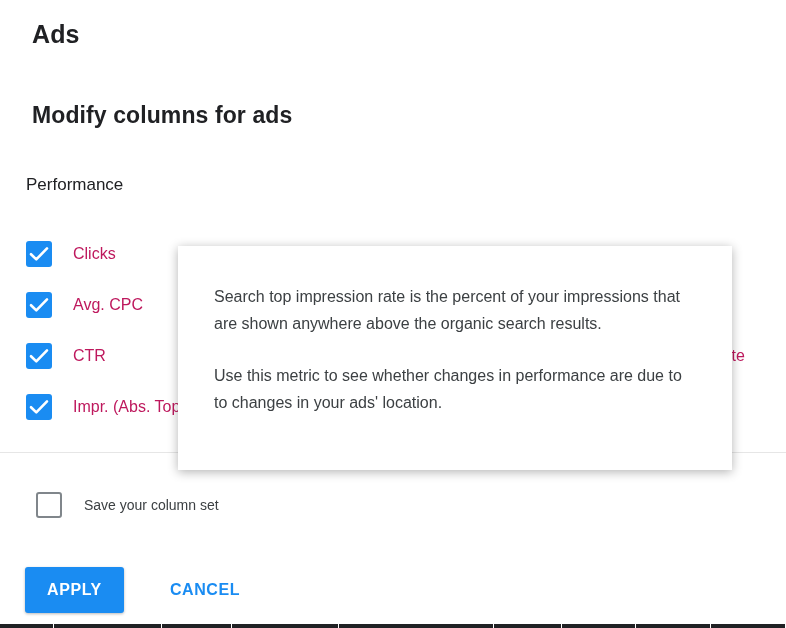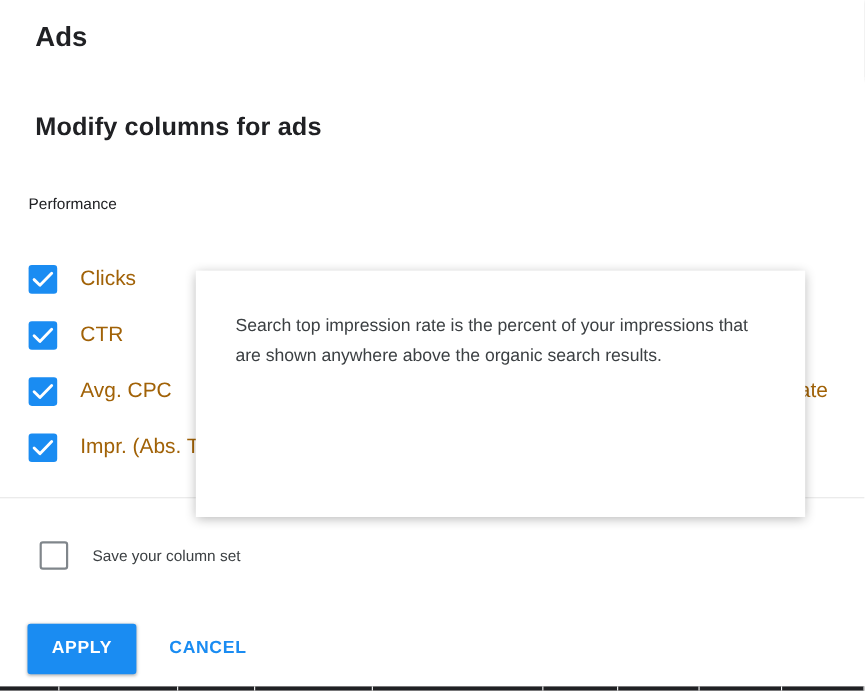--- a/index.html
+++ b/index.html
@@ -54,21 +54,21 @@
     color: #202124;
     line-height: 30px;
     letter-spacing: 0.1px;
   }
 
   
   .section-label {
     position: absolute;
     left: 26px;
     top: 104px;
-    font-size: 14px;
+    font-size: 17px;
     color: #202124;
     line-height: 22px;
   }
 
   .col-left {
     position: absolute;
     left: 26px;
     top: 158px;
     width: 300px;
   }
@@ -82,22 +82,22 @@
   .opt-row {
     display: flex;
     align-items: center;
     height: 51px;
   }
   .opt-row .cbx {
     flex: 0 0 auto;
   }
   .opt-label {
     margin-left: 21px;
-    font-size: 19px;
-    color: #a16207;
+    font-size: 16px;
+    color: #be185d;
     line-height: 22px;
     white-space: nowrap;
   }
 
   
   .cbx {
     width: 26px;
     height: 26px;
     border-radius: 3px;
     box-sizing: border-box;
@@ -163,21 +163,21 @@
     font-weight: bold;
     letter-spacing: 0.6px;
     cursor: pointer;
     box-shadow: 0 1px 3px rgba(0,0,0,0.28);
   }
   .btn-cancel {
     background: transparent;
     color: #1a8cf2;
     border: none;
     height: 46px;
-    margin-left: 22px;
+    margin-left: 38px;
     padding: 0 8px;
     font-family: "Liberation Sans", sans-serif;
     font-size: 16px;
     font-weight: bold;
     letter-spacing: 0.6px;
     cursor: pointer;
   }
 
   
   .tooltip {
@@ -241,30 +241,30 @@
       </span>
       <span class="opt-label">Clicks</span>
     </div>
 
     <div class="opt-row">
       <span class="cbx checked">
         <svg width="20" height="18" viewBox="0 0 20 18" aria-hidden="true">
           <path d="M2 9.2 L7.3 14.4 L18 3.4" fill="none" stroke="#ffffff" stroke-width="2.6" stroke-linecap="round" stroke-linejoin="round"></path>
         </svg>
       </span>
+      <span class="opt-label">Avg. CPC</span>
+    </div>
+
+    <div class="opt-row">
+      <span class="cbx checked">
+        <svg width="20" height="18" viewBox="0 0 20 18" aria-hidden="true">
+          <path d="M2 9.2 L7.3 14.4 L18 3.4" fill="none" stroke="#ffffff" stroke-width="2.6" stroke-linecap="round" stroke-linejoin="round"></path>
+        </svg>
+      </span>
       <span class="opt-label">CTR</span>
-    </div>
-
-    <div class="opt-row">
-      <span class="cbx checked">
-        <svg width="20" height="18" viewBox="0 0 20 18" aria-hidden="true">
-          <path d="M2 9.2 L7.3 14.4 L18 3.4" fill="none" stroke="#ffffff" stroke-width="2.6" stroke-linecap="round" stroke-linejoin="round"></path>
-        </svg>
-      </span>
-      <span class="opt-label">Avg. CPC</span>
     </div>
 
     <div class="opt-row">
       <span class="cbx checked">
         <svg width="20" height="18" viewBox="0 0 20 18" aria-hidden="true">
           <path d="M2 9.2 L7.3 14.4 L18 3.4" fill="none" stroke="#ffffff" stroke-width="2.6" stroke-linecap="round" stroke-linejoin="round"></path>
         </svg>
       </span>
       <span class="opt-label">Impr. (Abs. Top) %</span>
     </div>
@@ -291,20 +291,21 @@
           <path d="M2 9.2 L7.3 14.4 L18 3.4" fill="none" stroke="#ffffff" stroke-width="2.6" stroke-linecap="round" stroke-linejoin="round"></path>
         </svg>
       </span>
       <span class="opt-label">Impr. (Top) %</span>
     </div>
 
   </div>
 
   <div class="tooltip">
     <p>Search top impression rate is the percent of your impressions that are shown anywhere above the organic search results.</p>
+    <p class="second">Use this metric to see whether changes in performance are due to to changes in your ads' location.</p>
   </div>
 
   <div class="divider"></div>
 
   <div class="save-row">
     <span class="cbx unchecked"></span>
     <span class="save-label">Save your column set</span>
   </div>
 
   <div class="btn-row">

